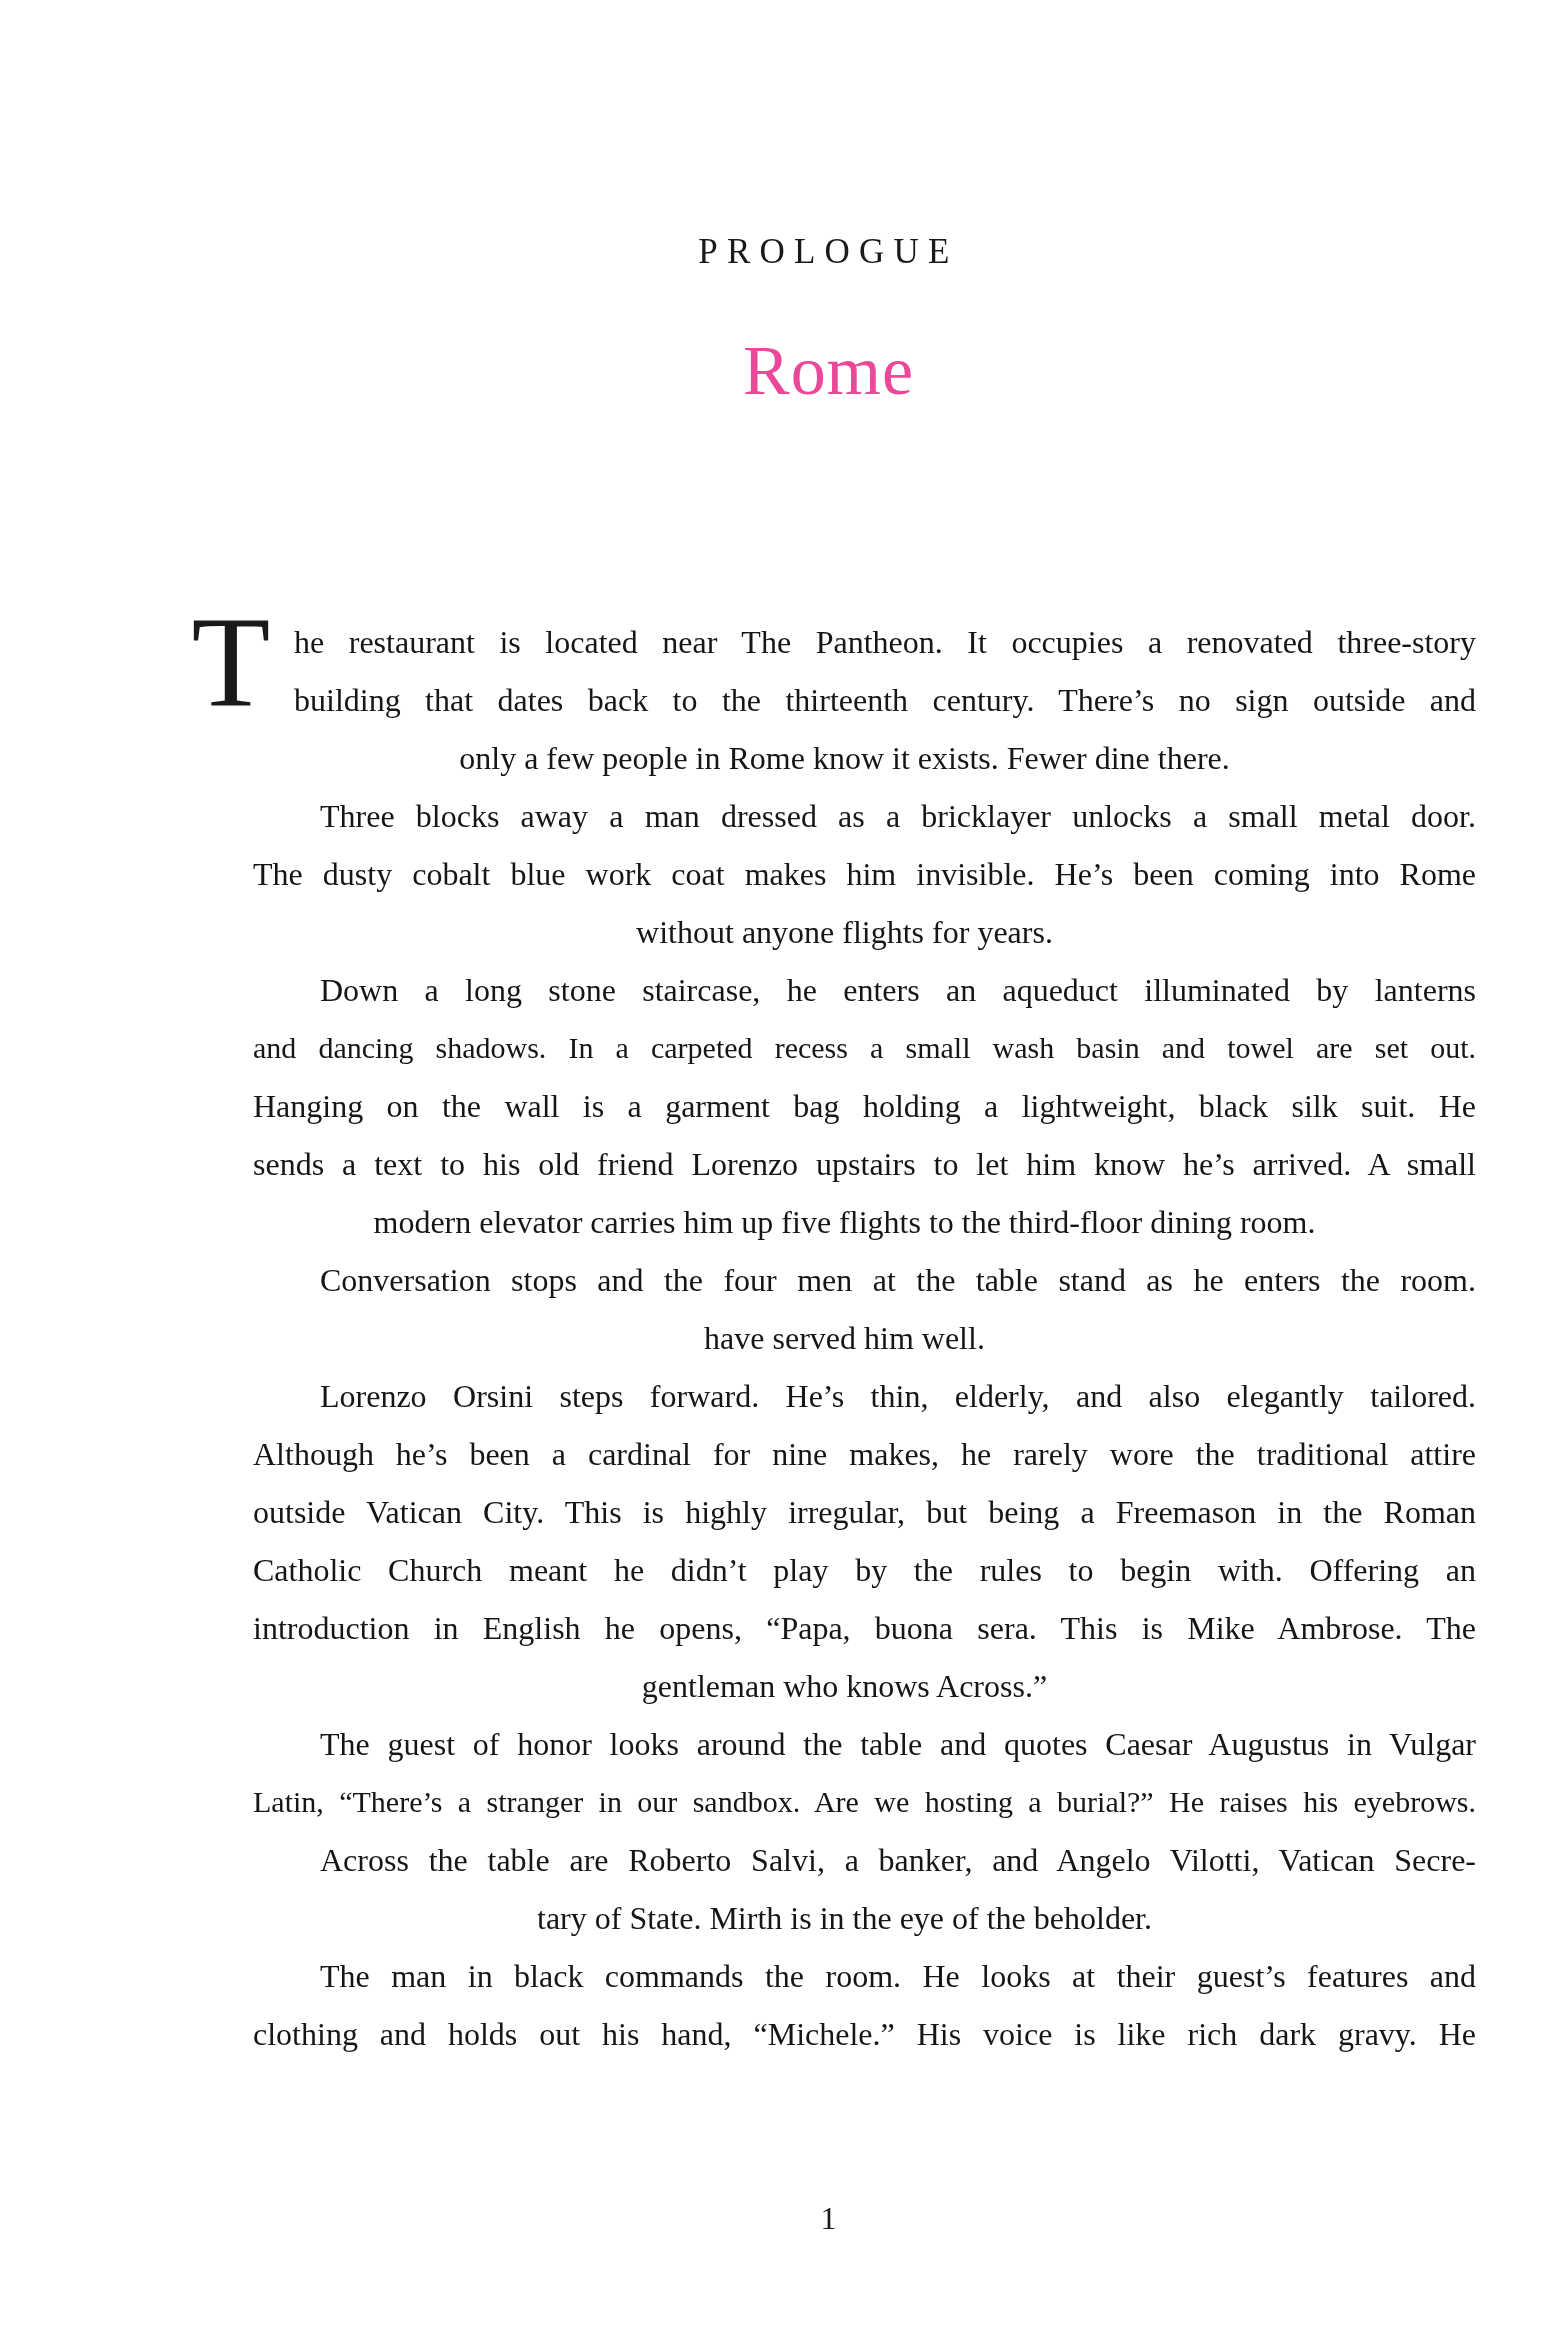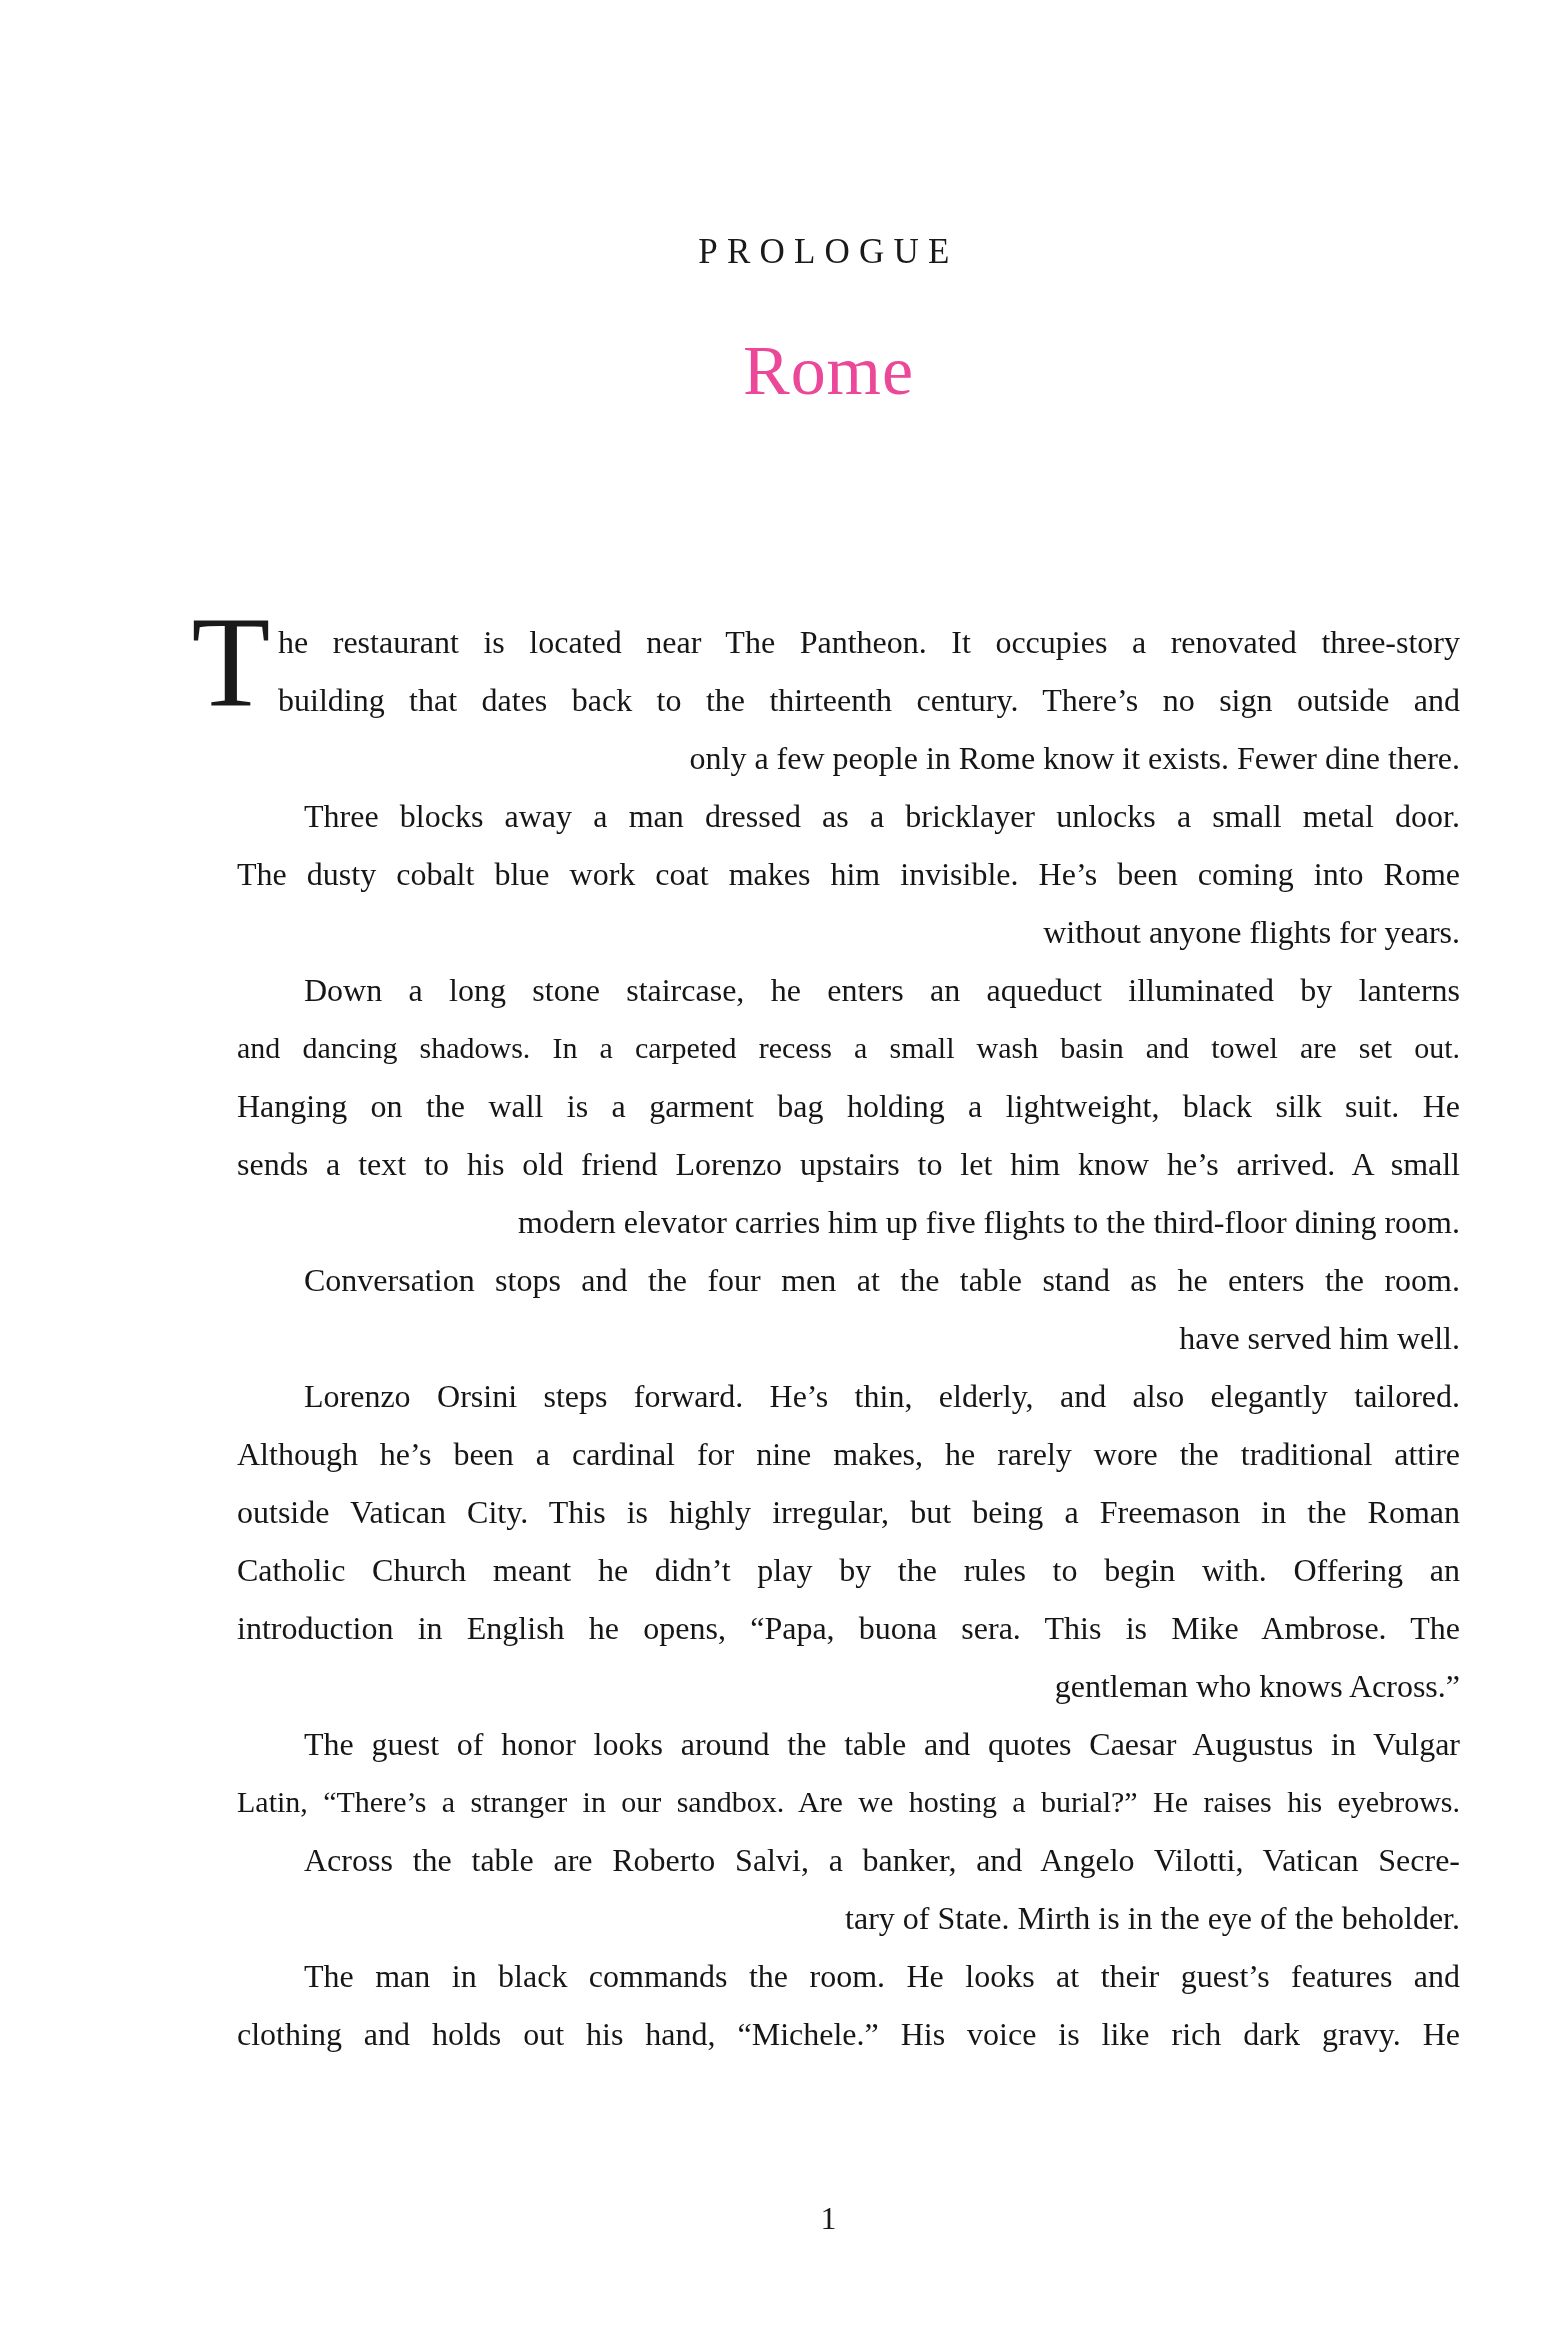--- a/index.html
+++ b/index.html
@@ -40,31 +40,31 @@
     left: 0;
     width: 100%;
     text-align: center;
     font-size: 70px;
     line-height: 73px;
     letter-spacing: 0.9px;
     color: #ec4899;
   }
   .bodytext {
     position: absolute;
-    left: 0;
+    left: 16px;
     top: 613px;
     width: 1263px;
     font-size: 32px;
   }
   .para { margin: 0; padding: 0; }
   .line {
     height: 58px;
     line-height: 58px;
     white-space: nowrap;
-    text-align: right;
+    text-align: center;
   }
   .j {
     text-align: justify;
     text-align-last: justify;
     margin-left: 40px;
   }
   .indent { padding-left: 67px; }
   .capoff { margin-left: 81px; }
   .tight { font-size: 30px; }
   .dropcap {

